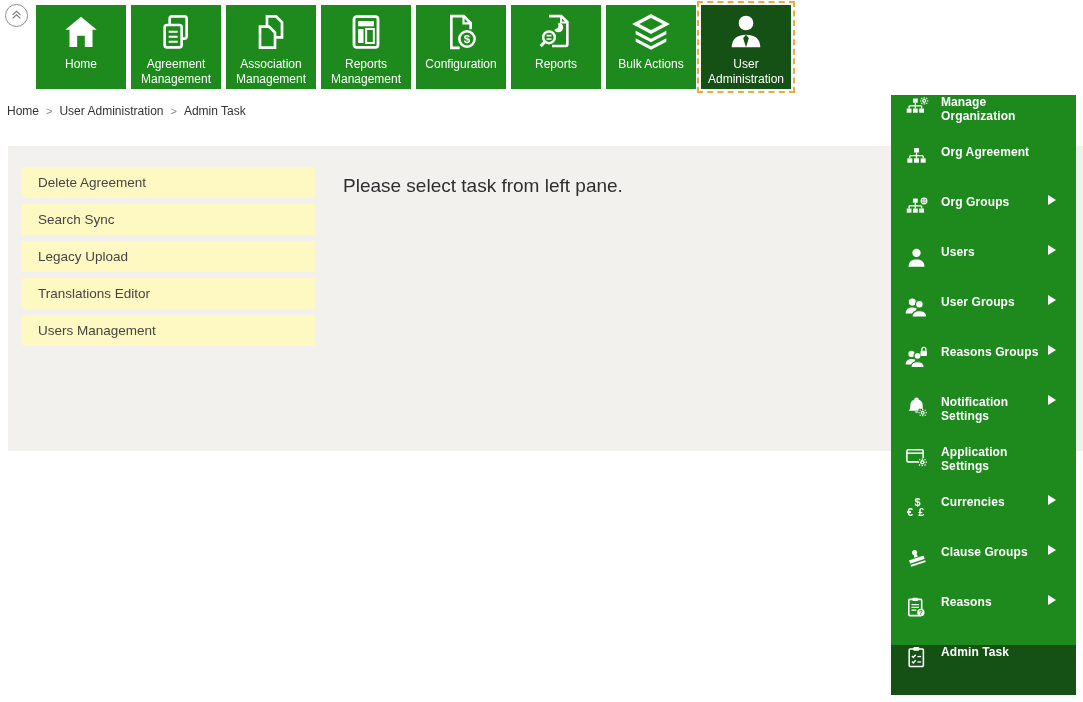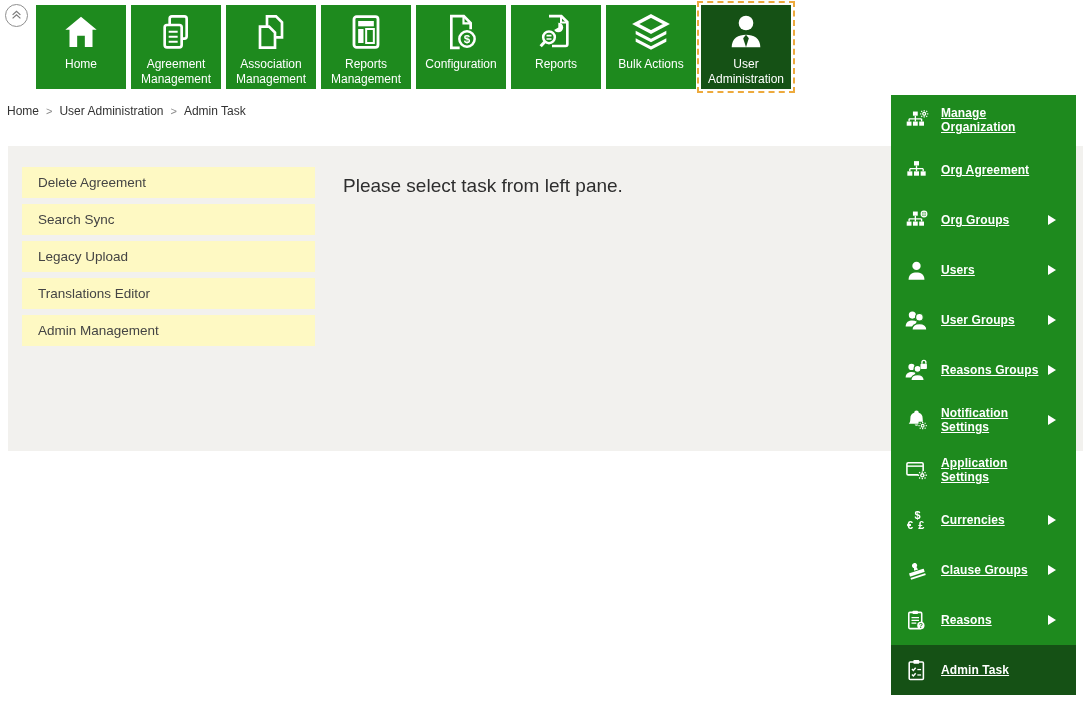--- a/index.html
+++ b/index.html
@@ -55,22 +55,22 @@
     font-size:13.5px;color:#444;line-height:31px;cursor:pointer;
     white-space:nowrap;overflow:hidden;
   }
   .main-message{position:absolute;left:335px;top:29px;font-size:19px;color:#2e2e2e;}
 
   
   .ua-menu{
     position:absolute;left:891px;top:95px;width:185px;background:var(--green);z-index:5;
   }
   .menu-item{
-    height:50px;display:flex;align-items:center;padding:0 20px 0 13px;
-    color:#fff;cursor:pointer;text-decoration:underline;--icon-bg:var(--green);
+    height:50px;display:flex;padding:0 20px 0 13px;
+    color:#fff;cursor:pointer;--icon-bg:var(--green);
   }
   .menu-item.selected{background:var(--dark-green);--icon-bg:var(--dark-green);}
   .menu-item .micon{width:25px;height:25px;margin-right:12px;flex:none;
     display:flex;align-items:center;justify-content:center;}
   .menu-item .mlabel{flex:1;font-size:12px;font-weight:bold;letter-spacing:.1px;}
   .menu-item .arrow{
     width:0;height:0;flex:none;
     border-left:8px solid #fff;border-top:5px solid transparent;border-bottom:5px solid transparent;
   }
 
@@ -180,21 +180,21 @@
     <span class="sep">&gt;</span>
     <span class="crumb">Admin Task</span>
   </div>
 
 <div class="content-panel">
   <div class="task-list">
       <div class="task-item">Delete Agreement</div>
       <div class="task-item">Search Sync</div>
       <div class="task-item">Legacy Upload</div>
       <div class="task-item">Translations Editor</div>
-      <div class="task-item">Admin Management</div>
+      <div class="task-item">Users Management</div>
     </div>
   <div class="main-message">Please select task from left pane.</div>
 </div>
 
 <div class="ua-menu">
     <div class="menu-item">
       <span class="micon">
         <svg viewBox="0 0 24 24" width="25" height="25" aria-hidden="true">
           <rect x="8.6" y="3.4" width="4.6" height="4" fill="#fff"></rect>
           <path d="M10.9 7.4v3M4.9 10.4h12M4.9 10.4v2.6M10.9 10.4v2.6M16.9 10.4v2.6" stroke="#fff" stroke-width="1.3" fill="none"></path>

